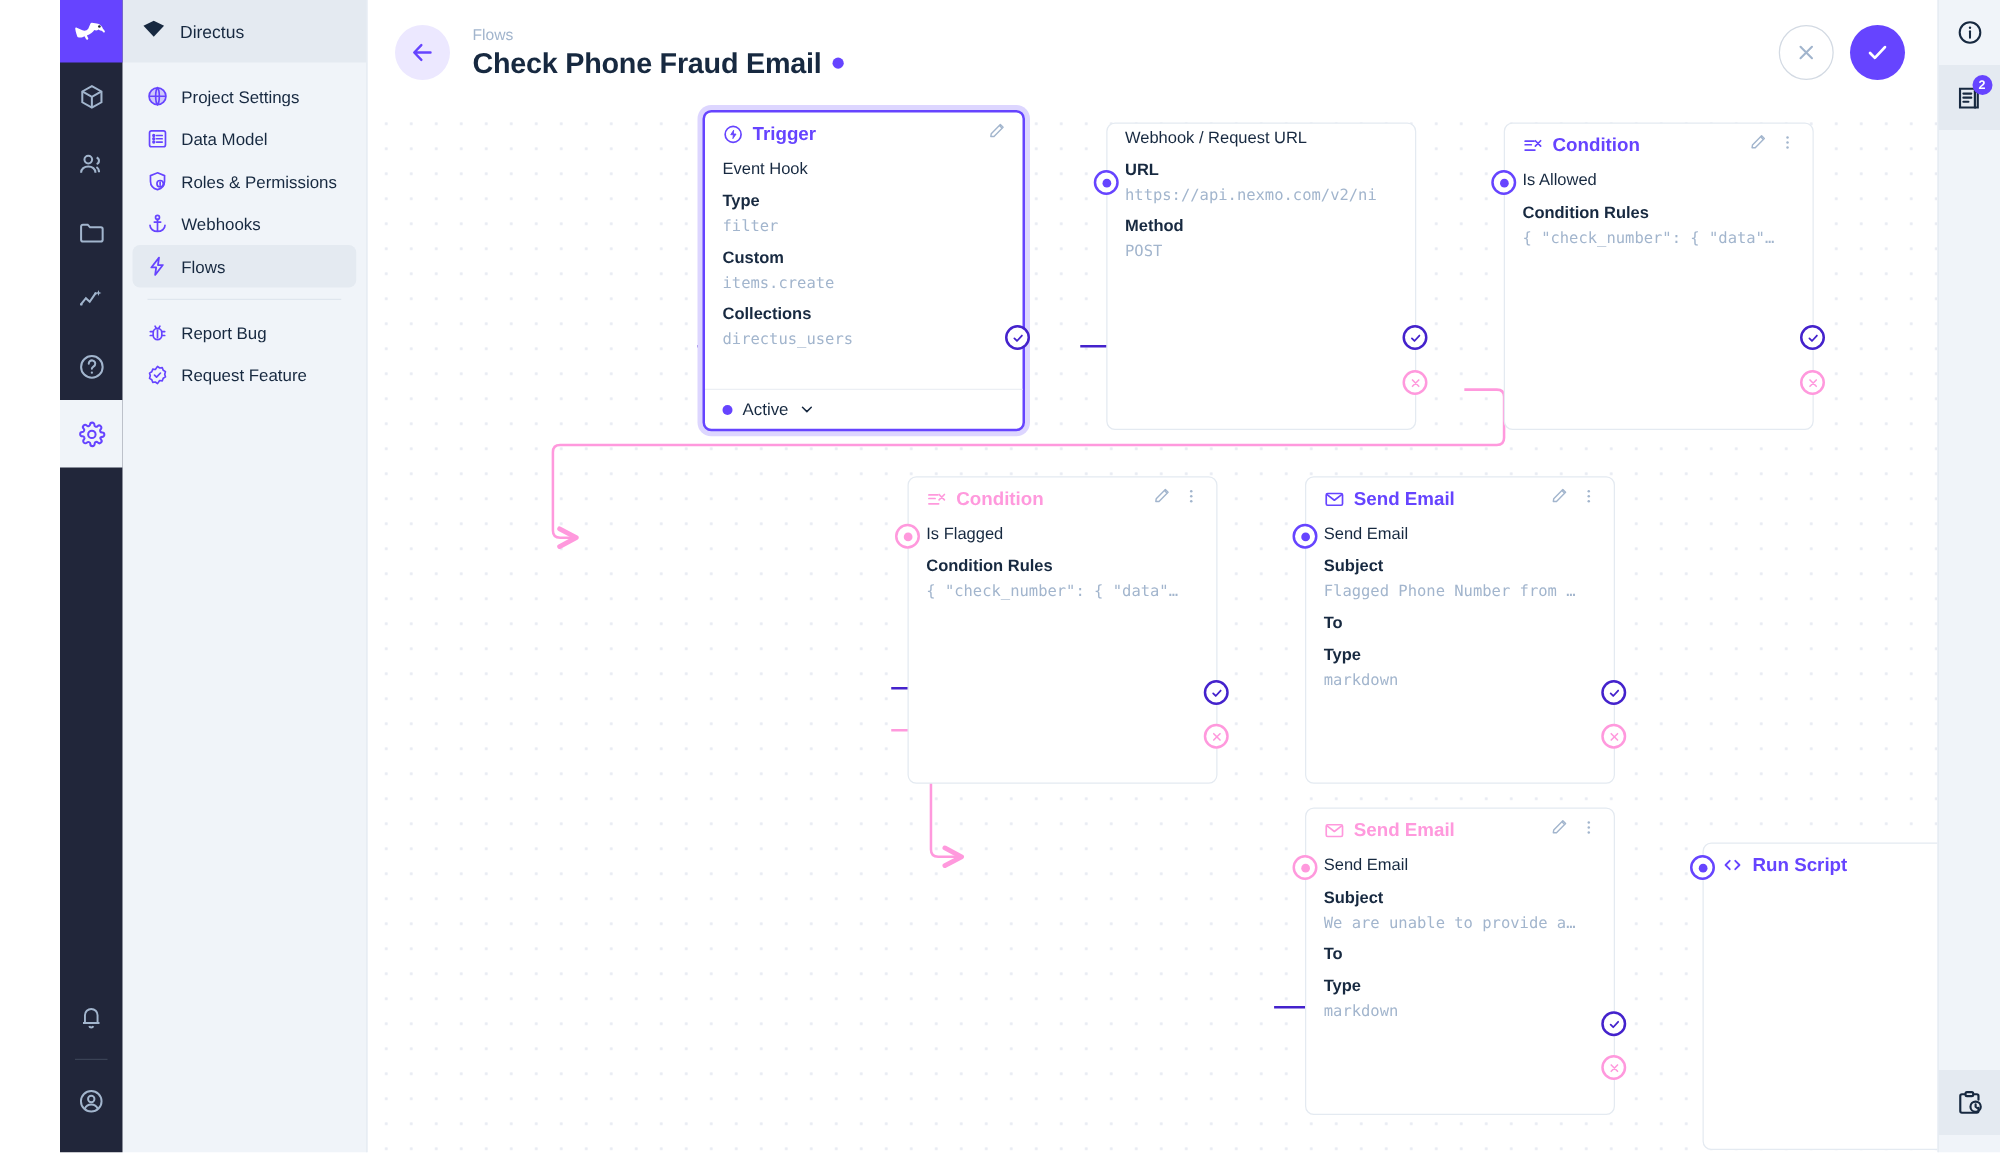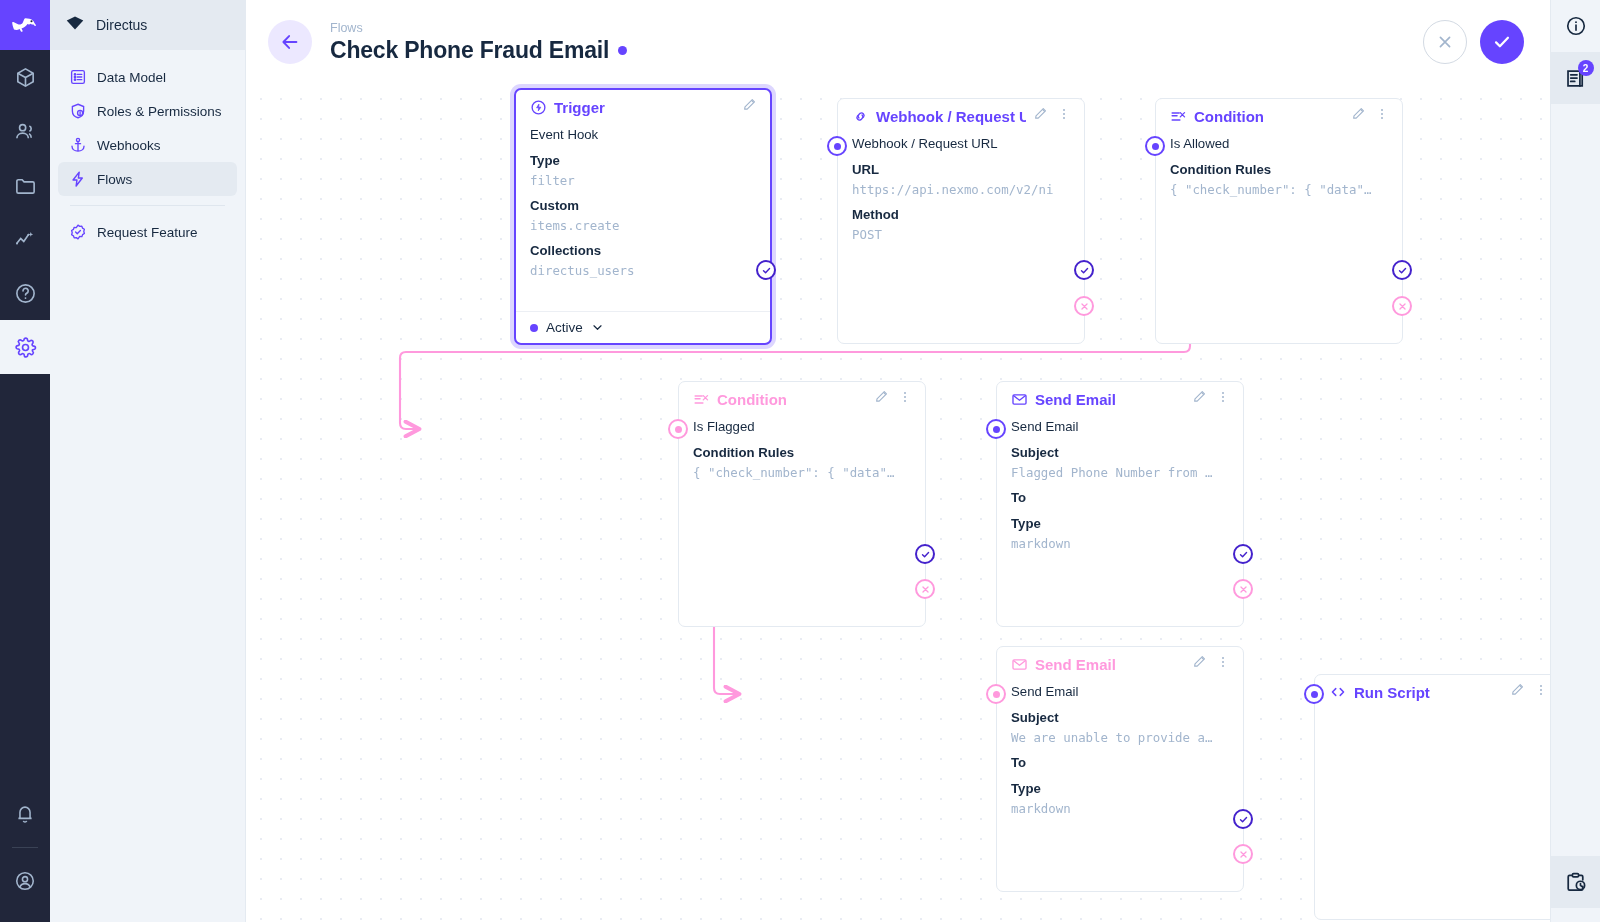--- a/index.html
+++ b/index.html
@@ -1,21 +1,21 @@
 <!DOCTYPE html>
 <html><head>
 <meta charset="utf-8">
 <style>
   * { box-sizing: border-box; margin: 0; padding: 0; }
   html, body {
     width: 1600px; height: 922px;
     font-family: "Liberation Sans", sans-serif;
     background: #ffffff; overflow: hidden;
   }
-  .app { position: relative; width: 1600px; height: 850px; display: flex; }
+  .app { position: relative; width: 1600px; height: 850px; display: flex; padding-left: 48px; }
 
   
   .modulebar {
     width: 50px; height: 922px; background: #21263a;
     display: flex; flex-direction: column; align-items: center;
     flex: 0 0 50px; position: relative; z-index: 6;
   }
   .mb-logo {
     width: 50px; height: 50px; background: #6644ff;
     display: flex; align-items: center; justify-content: center;
@@ -226,20 +226,29 @@
       <span>
         <svg width="22" height="22" viewBox="0 0 24 24" fill="#172940">
             <path d="M3 9.4l9-4.4 9 4.4-9 9.6z"></path>
           </svg>
       </span>
       <span class="nav-project-name">Directus</span>
     </div>
 
     <div class="nav-list">
 
+      <div class="nav-item">
+        <span class="nicon">
+          <svg width="18" height="18" viewBox="0 0 24 24" fill="none" stroke="currentColor" stroke-width="1.8">
+              <circle cx="12" cy="12" r="9" fill="currentColor" fill-opacity=".25"></circle>
+              <path d="M3 12h18M12 3c2.6 2.7 2.6 15.3 0 18-2.6-2.7-2.6-15.3 0-18z"></path>
+            </svg>
+        </span>
+        <span class="nav-label">Project Settings</span>
+      </div>
 
       <div class="nav-item">
         <span class="nicon">
           <svg width="18" height="18" viewBox="0 0 24 24" fill="none" stroke="currentColor" stroke-width="1.8">
               <rect x="3.5" y="3.5" width="17" height="17" rx="2.2"></rect>
               <circle cx="8" cy="8.5" r=".9" fill="currentColor"></circle>
               <circle cx="8" cy="12" r=".9" fill="currentColor"></circle>
               <circle cx="8" cy="15.5" r=".9" fill="currentColor"></circle>
               <path d="M11 8.5h6M11 12h6M11 15.5h6" stroke-linecap="round"></path>
             </svg>
@@ -274,20 +283,29 @@
         <span class="nicon">
           <svg width="18" height="18" viewBox="0 0 24 24" fill="none" stroke="currentColor" stroke-width="1.9" stroke-linejoin="round" stroke-linecap="round">
               <path d="M13.6 2.8L5.4 13.3h5.2l-1.1 8 8.2-10.6h-5.2z"></path>
             </svg>
         </span>
         <span class="nav-label">Flows</span>
       </div>
 
       <div class="nav-sep"></div>
 
+      <div class="nav-item">
+        <span class="nicon">
+          <svg width="18" height="18" viewBox="0 0 24 24" fill="none" stroke="currentColor" stroke-width="1.8" stroke-linecap="round">
+              <rect x="7.4" y="7.6" width="9.2" height="12" rx="4.6"></rect>
+              <path d="M9.4 5.2l1.4 2.4M14.6 5.2l-1.4 2.4M7.4 11H4.3M16.6 11h3.1M7.4 15.2H4.3M16.6 15.2h3.1M12 9.4v8"></path>
+            </svg>
+        </span>
+        <span class="nav-label">Report Bug</span>
+      </div>
 
       <div class="nav-item">
         <span class="nicon">
           <svg width="18" height="18" viewBox="0 0 24 24" fill="none" stroke="currentColor" stroke-width="1.8" stroke-linecap="round" stroke-linejoin="round">
               <path d="M12 2.8l2.3 1.7 2.8-.3 1 2.7 2.4 1.5-.8 2.8.8 2.8-2.4 1.5-1 2.7-2.8-.3L12 21.2 9.7 19.5l-2.8.3-1-2.7-2.4-1.5.8-2.8-.8-2.8 2.4-1.5 1-2.7 2.8.3z"></path>
               <path d="M8.8 12.1l2.2 2.2 4.2-4.4"></path>
             </svg>
         </span>
         <span class="nav-label">Request Feature</span>
       </div>
@@ -359,44 +377,20 @@
         </span>
       </div>
     </div>
     <div class="port resolve" style="left:510px; top:260px;">
       <svg width="13" height="13" viewBox="0 0 24 24" fill="none" stroke="currentColor" stroke-width="2.6" stroke-linecap="round" stroke-linejoin="round">
           <path d="M6.5 12.4l3.8 3.8 7.3-8"></path>
         </svg>
     </div>
 
     <div class="node" style="left:591px; top:98px; width:248px; height:246px;">
-      <div class="node-head">
-        <span class="node-icon">
-          <svg width="17" height="17" viewBox="0 0 24 24" fill="none" stroke="currentColor" stroke-width="1.9" stroke-linecap="round">
-              <path d="M9.8 14.2a3.6 3.6 0 010-5l1.6-1.6a3.6 3.6 0 015 5l-1 1"></path>
-              <path d="M14.2 9.8a3.6 3.6 0 010 5l-1.6 1.6a3.6 3.6 0 01-5-5l1-1"></path>
-            </svg>
-        </span>
-        <span class="node-title">Webhook / Request U</span>
-        <span class="head-actions">
-          <span>
-            <svg width="16" height="16" viewBox="0 0 24 24" fill="none" stroke="currentColor" stroke-width="1.7" stroke-linejoin="round">
-                <path d="M4 18.2l.5-3.3L15.4 4l3.3 3.3L7.8 18.2z"></path>
-                <path d="M14.3 5.1l3.3 3.3"></path>
-              </svg>
-          </span>
-          <span>
-            <svg width="16" height="16" viewBox="0 0 24 24" fill="currentColor">
-                <circle cx="12" cy="6" r="1.5"></circle>
-                <circle cx="12" cy="12" r="1.5"></circle>
-                <circle cx="12" cy="18" r="1.5"></circle>
-              </svg>
-          </span>
-        </span>
-      </div>
       <div class="node-body">
         <div class="node-key plain">Webhook / Request URL</div>
         <div class="node-key">URL</div>
         <div class="node-val">https://api.nexmo.com/v2/ni</div>
         <div class="node-key">Method</div>
         <div class="node-val">POST</div>
       </div>
     </div>
     <div class="port in" style="left:581px; top:136px;"></div>
     <div class="port resolve" style="left:828px; top:260px;">

